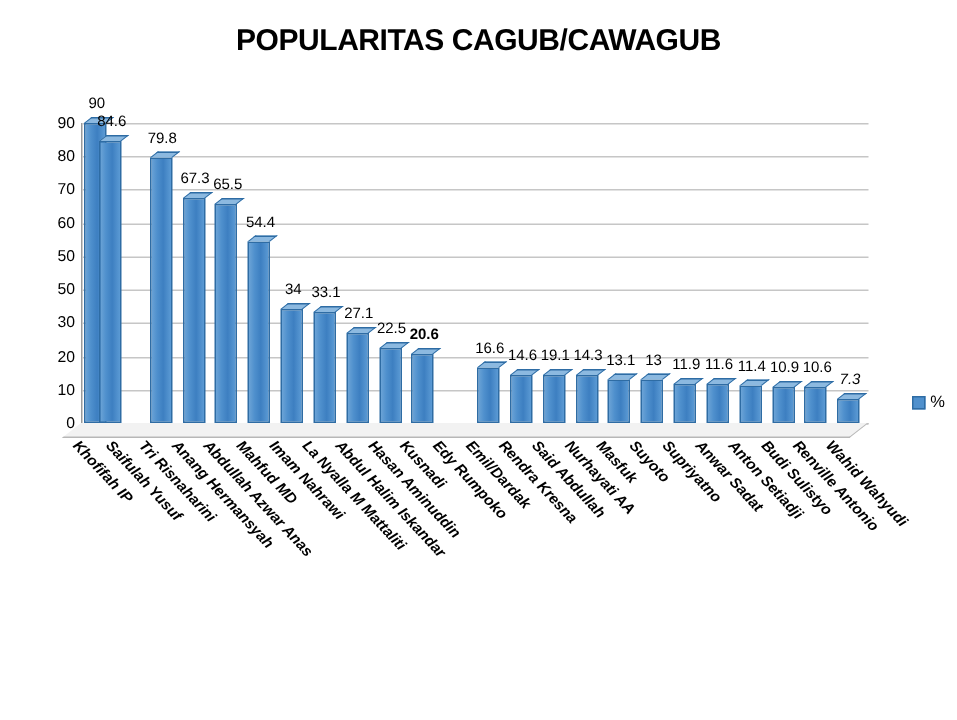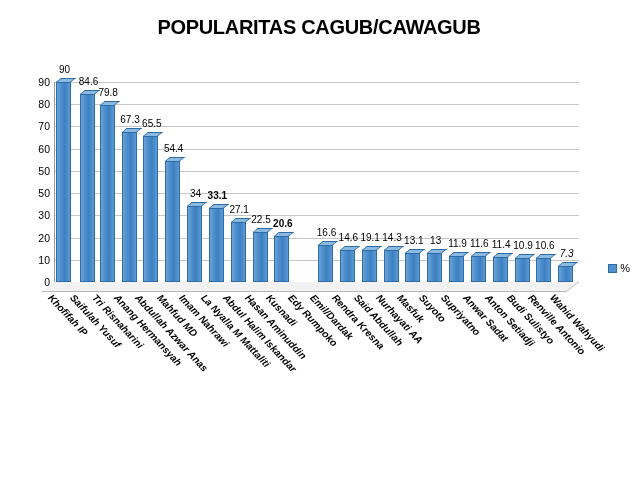--- a/index.html
+++ b/index.html
@@ -204,21 +204,21 @@
         <div class="gridline" style="top: 22.2222px;"></div>
         <div class="gridline" style="top: 0px;"></div>
       </div>
     <div id="floor"></div>
     <div id="bars">
         <div class="barcol" style="left: 2px; height: 200px;">
           <div class="bar" style="height: 200px;"></div>
           <div class="bar-top" style="bottom: 200px;"></div>
           <div class="bar-label" style="bottom: 207px;">90</div>
         </div>
-        <div class="barcol" style="left: 26px; height: 237px;">
+        <div class="barcol" style="left: 12px; height: 237px;">
           <div class="bar" style="height: 188px;"></div>
           <div class="bar-top" style="bottom: 188px;"></div>
           <div class="bar-label" style="bottom: 195px;">84.6</div>
         </div>
         <div class="barcol" style="left: 45.6667px; height: 200px;">
           <div class="bar" style="height: 177.333px;"></div>
           <div class="bar-top" style="bottom: 177.333px;"></div>
           <div class="bar-label" style="bottom: 184.333px;">79.8</div>
         </div>
         <div class="barcol" style="left: 67.5px; height: 200px;">
@@ -234,21 +234,21 @@
         <div class="barcol" style="left: 111.167px; height: 200px;">
           <div class="bar" style="height: 120.889px;"></div>
           <div class="bar-top" style="bottom: 120.889px;"></div>
           <div class="bar-label" style="bottom: 127.889px;">54.4</div>
         </div>
         <div class="barcol" style="left: 133px; height: 192px;">
           <div class="bar" style="height: 75.5556px;"></div>
           <div class="bar-top" style="bottom: 75.5556px;"></div>
           <div class="bar-label" style="bottom: 82.5556px;">34</div>
         </div>
-        <div class="barcol" style="left: 154.833px; height: 200px; font-weight: bold;">
+        <div class="barcol" style="left: 154.833px; height: 200px;">
           <div class="bar" style="height: 73.5556px;"></div>
           <div class="bar-top" style="bottom: 73.5556px;"></div>
           <div class="bar-label" style="bottom: 80.5556px;">33.1</div>
         </div>
         <div class="barcol" style="left: 176.667px; height: 200px;">
           <div class="bar" style="height: 60.2222px;"></div>
           <div class="bar-top" style="bottom: 60.2222px;"></div>
           <div class="bar-label" style="bottom: 67.2222px;">27.1</div>
         </div>
         <div class="barcol" style="left: 198.5px; height: 200px;">

